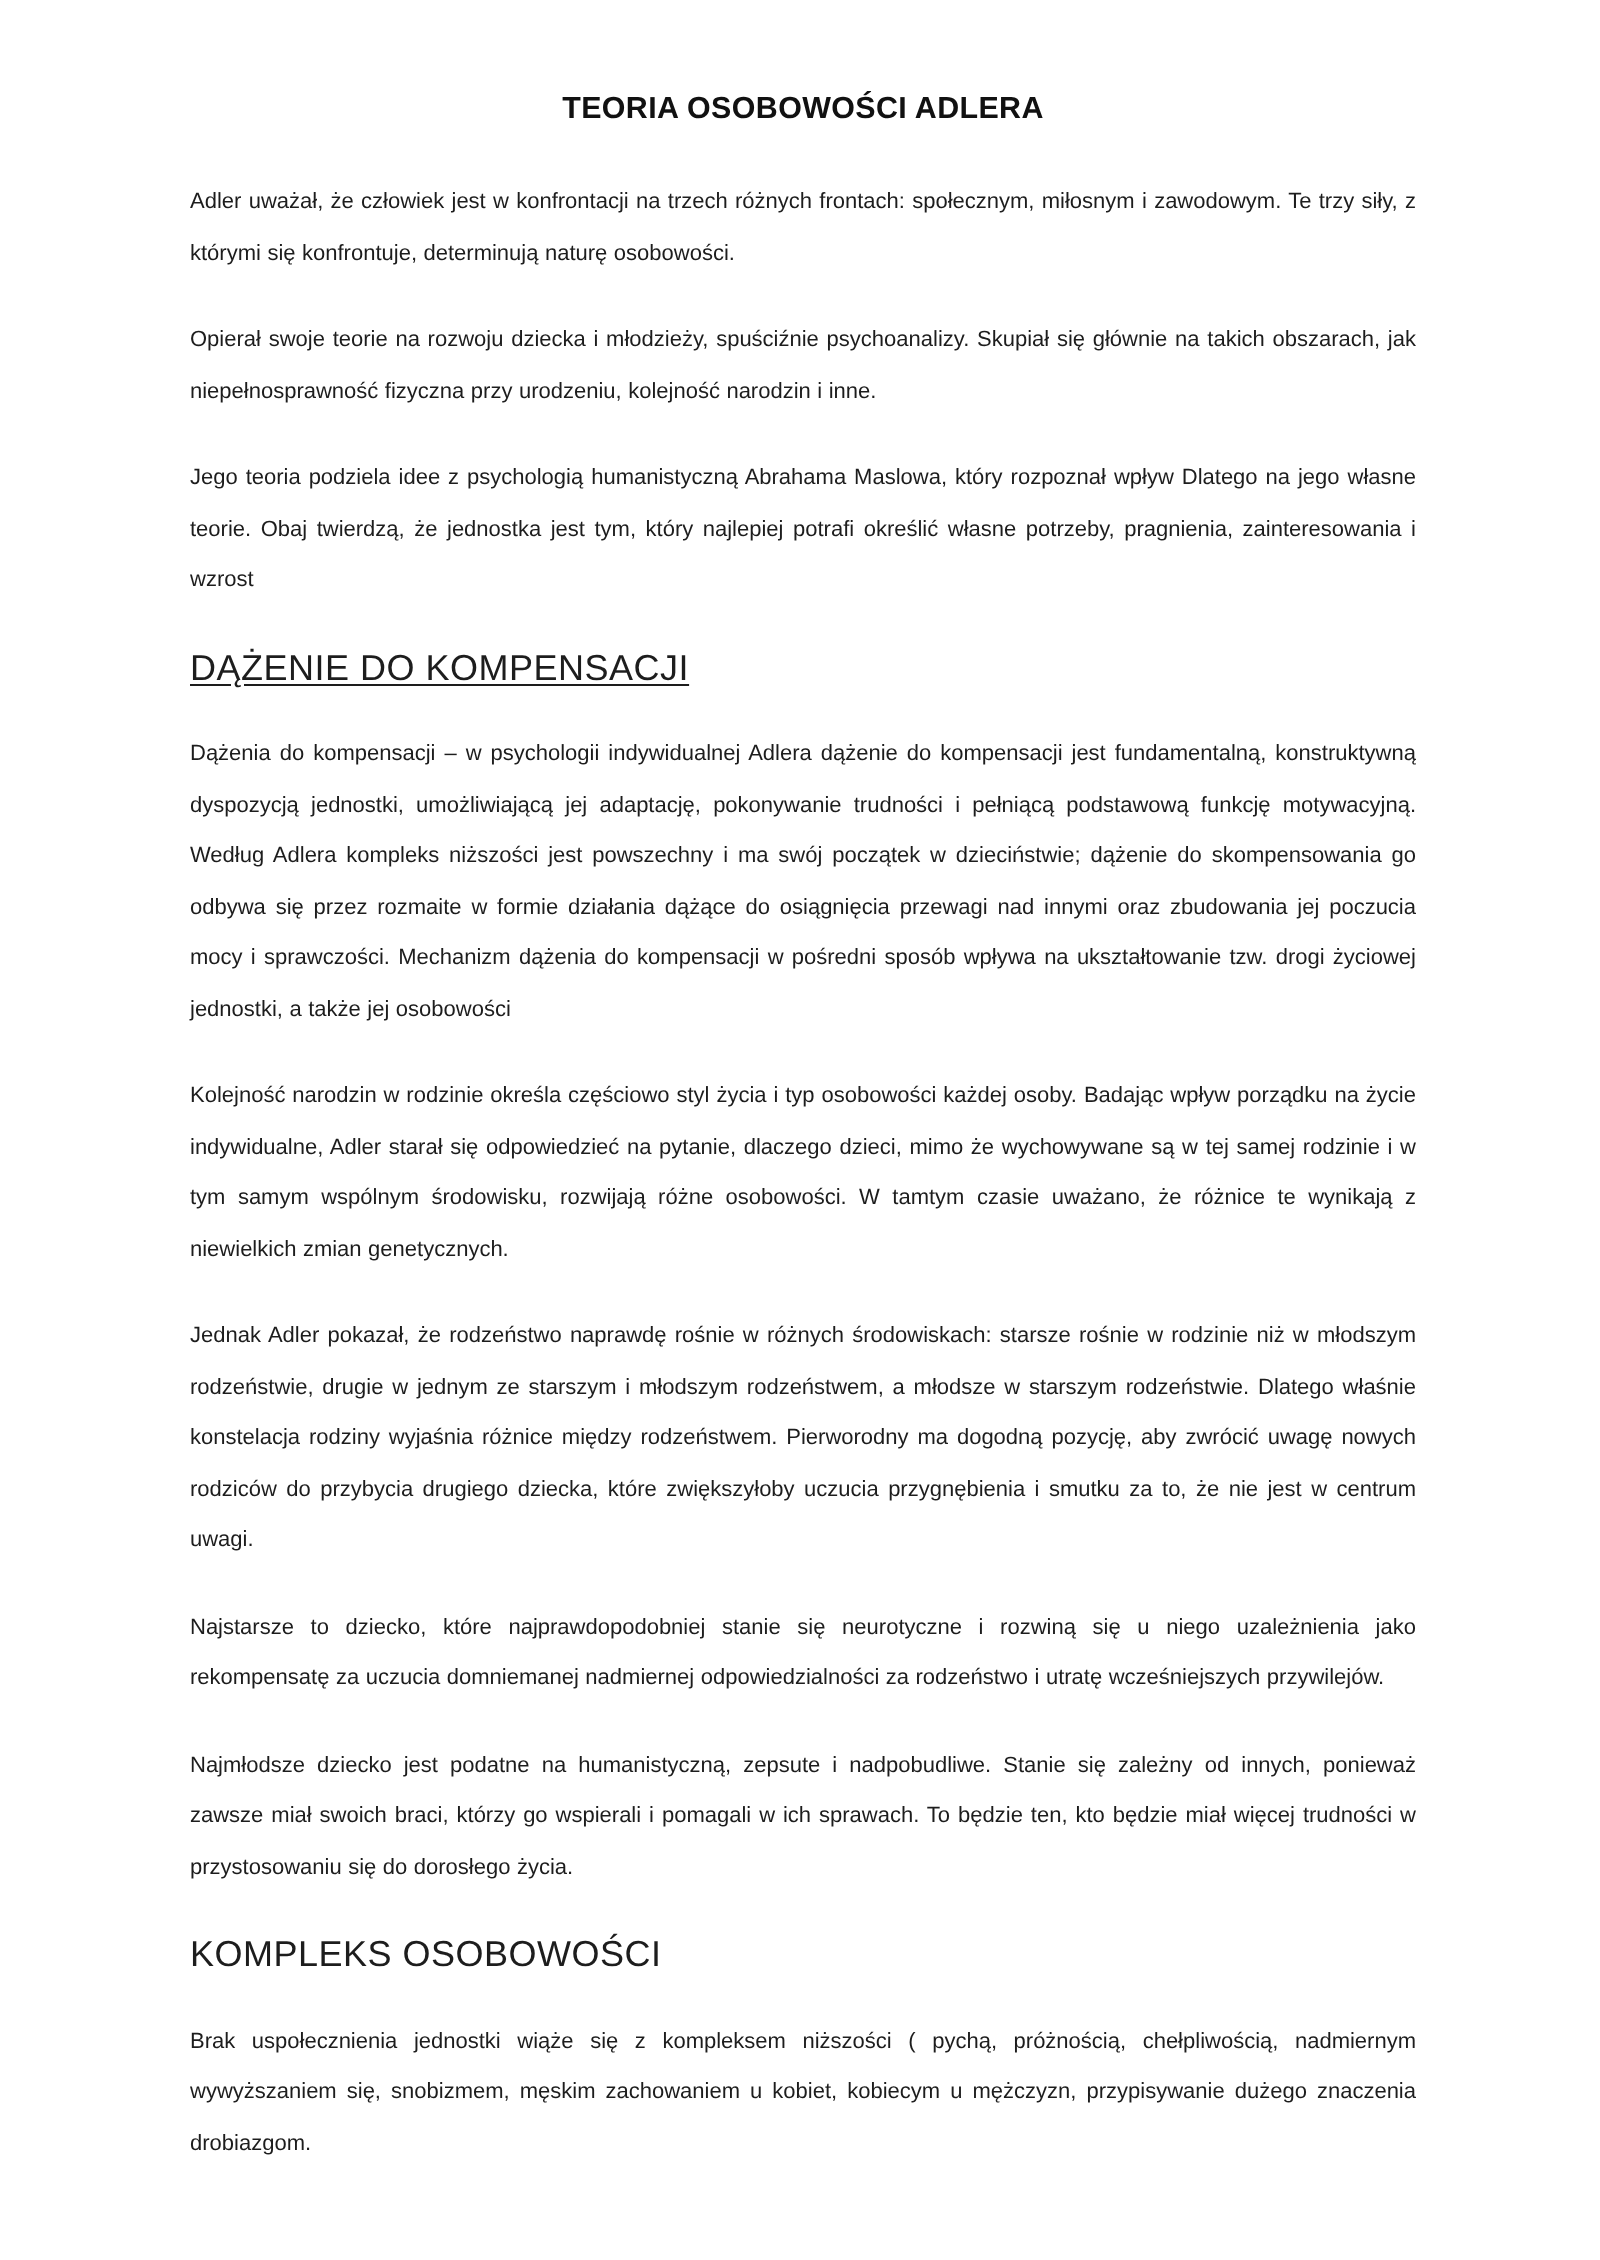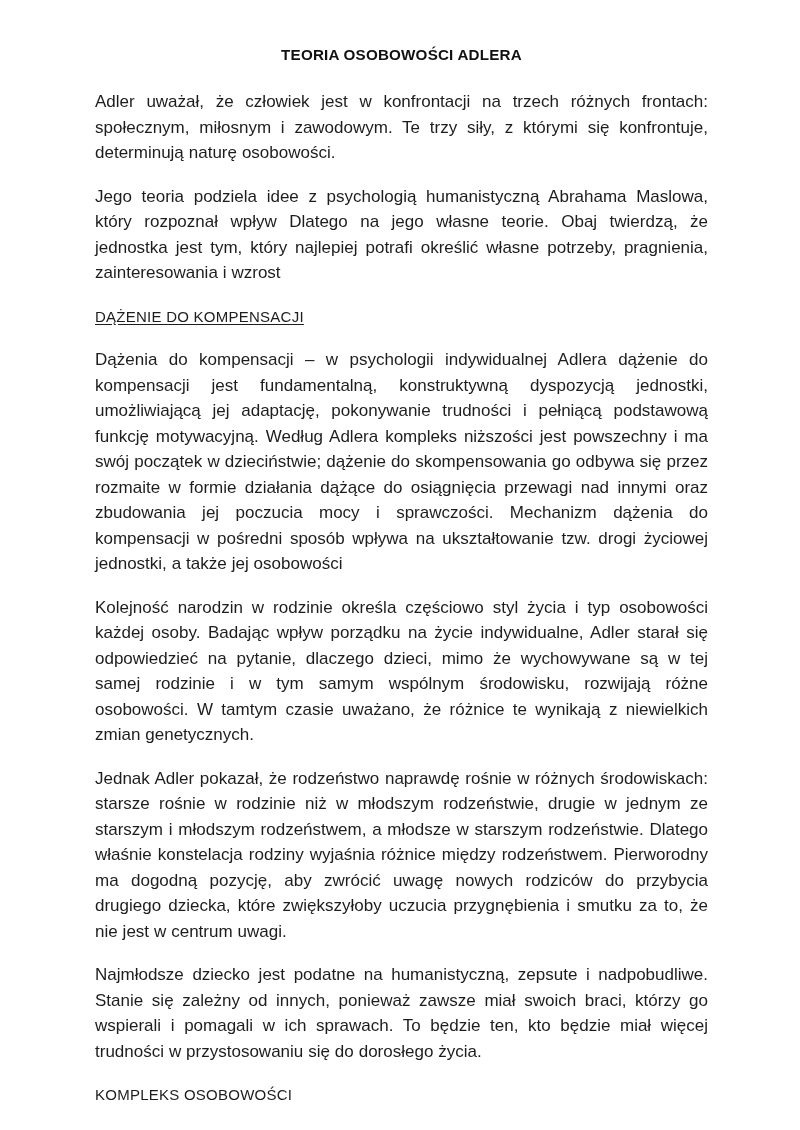--- a/index.html
+++ b/index.html
@@ -26,30 +26,30 @@
   }
   .doc-title {
     font-size: 15.2px;
     font-weight: bold;
     text-align: center;
     letter-spacing: 0.2px;
     margin: 12px 0 26px 0;
     color: #111;
   }
   .para {
-    font-size: 17px;
+    font-size: 11px;
     line-height: 25.5px;
     text-align: justify;
     text-justify: inter-word;
     margin: 0 0 18px 0;
     color: #1d1d1d;
     word-spacing: 0.2px;
   }
   .section-head {
-    font-size: 15px;
+    font-size: 18px;
     line-height: 25.5px;
     margin: 0 0 18px 0;
     color: #1d1d1d;
     letter-spacing: 0.25px;
   }
   .section-head.underline {
     text-decoration: underline;
     text-underline-offset: 2px;
   }
   .para:last-child, .bullet-para:last-child {
@@ -58,31 +58,33 @@
 </style>
 </head>
 <body>
 
 <div class="page">
 
   <h1 class="doc-title">TEORIA OSOBOWOŚCI ADLERA</h1>
 
   <p class="para">Adler uważał, że człowiek jest w konfrontacji na trzech różnych frontach: społecznym, miłosnym i zawodowym. Te trzy siły, z którymi się konfrontuje, determinują naturę osobowości.</p>
 
+  <p class="para">Opierał swoje teorie na rozwoju dziecka i młodzieży, spuściźnie psychoanalizy. Skupiał się głównie na takich obszarach, jak niepełnosprawność fizyczna przy urodzeniu, kolejność narodzin i inne.</p>
 
   <p class="para">Jego teoria podziela idee z psychologią humanistyczną Abrahama Maslowa, który rozpoznał wpływ Dlatego na jego własne teorie. Obaj twierdzą, że jednostka jest tym, który najlepiej potrafi określić własne potrzeby, pragnienia, zainteresowania i wzrost</p>
 
   <p class="section-head underline">DĄŻENIE DO KOMPENSACJI</p>
 
   <p class="para">Dążenia do kompensacji – w psychologii indywidualnej Adlera dążenie do kompensacji jest fundamentalną, konstruktywną dyspozycją jednostki, umożliwiającą jej adaptację, pokonywanie trudności i pełniącą podstawową funkcję motywacyjną. Według Adlera kompleks niższości jest powszechny i ma swój początek w dzieciństwie; dążenie do skompensowania go odbywa się przez rozmaite w formie działania dążące do osiągnięcia przewagi nad innymi oraz zbudowania jej poczucia mocy i sprawczości. Mechanizm dążenia do kompensacji w pośredni sposób wpływa na ukształtowanie tzw. drogi życiowej jednostki, a także jej osobowości</p>
 
   <p class="para">Kolejność narodzin w rodzinie określa częściowo styl życia i typ osobowości każdej osoby. Badając wpływ porządku na życie indywidualne, Adler starał się odpowiedzieć na pytanie, dlaczego dzieci, mimo że wychowywane są w tej samej rodzinie i w tym samym wspólnym środowisku, rozwijają różne osobowości. W tamtym czasie uważano, że różnice te wynikają z niewielkich zmian genetycznych.</p>
 
   <p class="para">Jednak Adler pokazał, że rodzeństwo naprawdę rośnie w różnych środowiskach: starsze rośnie w rodzinie niż w młodszym rodzeństwie, drugie w jednym ze starszym i młodszym rodzeństwem, a młodsze w starszym rodzeństwie. Dlatego właśnie konstelacja rodziny wyjaśnia różnice między rodzeństwem. Pierworodny ma dogodną pozycję, aby zwrócić uwagę nowych rodziców do przybycia drugiego dziecka, które zwiększyłoby uczucia przygnębienia i smutku za to, że nie jest w centrum uwagi.</p>
 
+  <p class="para">Najstarsze to dziecko, które najprawdopodobniej stanie się neurotyczne i rozwiną się u niego uzależnienia jako rekompensatę za uczucia domniemanej nadmiernej odpowiedzialności za rodzeństwo i utratę wcześniejszych przywilejów.</p>
 
 
   <p class="para">Najmłodsze dziecko jest podatne na humanistyczną, zepsute i nadpobudliwe. Stanie się zależny od innych, ponieważ zawsze miał swoich braci, którzy go wspierali i pomagali w ich sprawach. To będzie ten, kto będzie miał więcej trudności w przystosowaniu się do dorosłego życia.</p>
 
   <p class="section-head">KOMPLEKS OSOBOWOŚCI</p>
 
   <p class="para">Brak uspołecznienia jednostki wiąże się z kompleksem niższości ( pychą, próżnością, chełpliwością, nadmiernym wywyższaniem się, snobizmem, męskim zachowaniem u kobiet, kobiecym u mężczyzn, przypisywanie dużego znaczenia drobiazgom.</p>
 
 </div>
 

